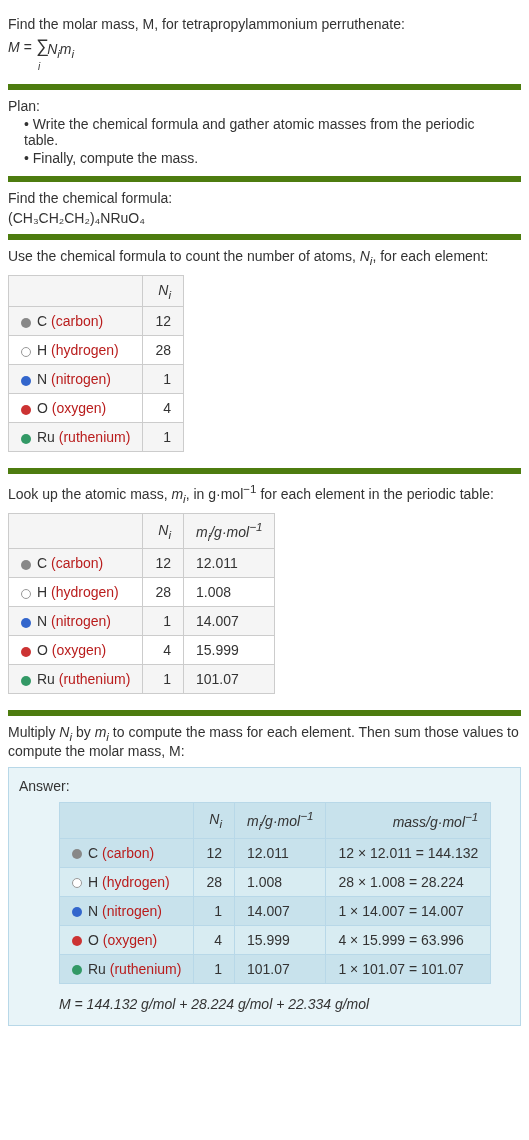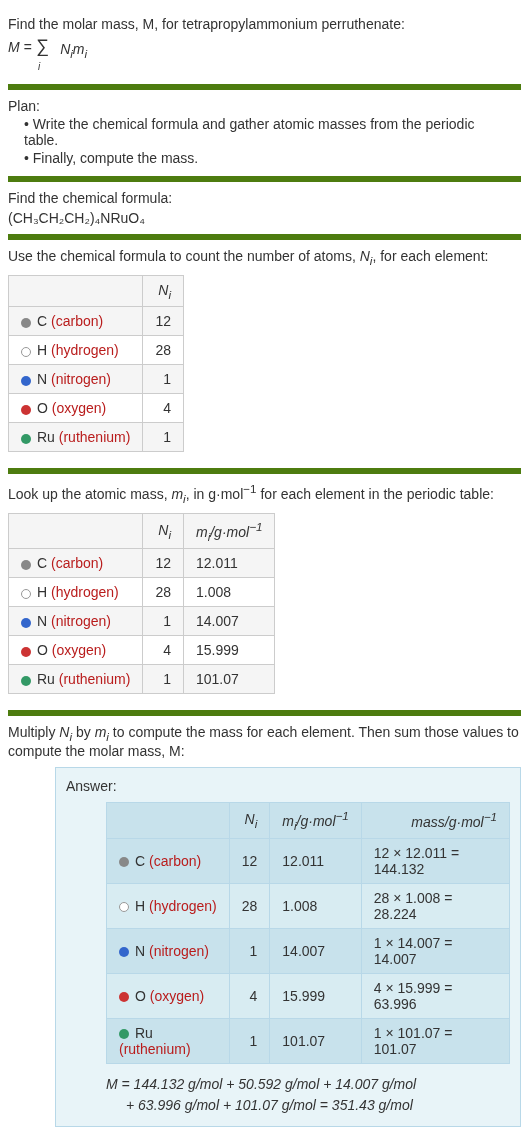--- a/index.html
+++ b/index.html
@@ -71,21 +71,20 @@
       color: #b91c1c;
     }
     .element-name {
       color: #333;
     }
     .answer-box {
       background: #e8f4f8;
       border: 1px solid #b8d8e8;
       padding: 10px;
       margin-top: 8px;
-      margin-left: 47px;
     }
     .answer-label {
       margin-bottom: 8px;
     }
     .answer-content {
       padding-left: 40px;
     }
     .answer-box table td, .answer-box table th {
       background: #d8ecf2;
       border: 1px solid #b8d8e8;
@@ -112,21 +111,21 @@
     }
   </style>
 </head>
 <body>
 
 <div class="section">
   <div class="prompt">Find the molar mass, M, for tetrapropylammonium perruthenate:</div>
   <div class="formula-line">
     <span>M = </span><span class="sigma">∑</span><br>
     <span style="font-size:10px;margin-left:30px;">i</span>
-    <span style="position:relative;top:-16px;left:16px;"><i>N<sub>i</sub>m<sub>i</sub></i></span>
+    <span style="position:relative;top:-16px;left:3px;"><i>N<sub>i</sub>m<sub>i</sub></i></span>
   </div>
 </div>
 
 <div class="section">
   <div>Plan:</div>
   <div class="list-item">• Write the chemical formula and gather atomic masses from the periodic table.</div>
   <div class="list-item">• Finally, compute the mass.</div>
 </div>
 
 <div class="section">
@@ -250,18 +249,17 @@
         </tr>
         <tr class="data-row">
           <td><span class="element-dot dot-ru"></span><span class="element-name">Ru</span> <span class="element-label">(ruthenium)</span></td>
           <td class="num-col">1</td>
           <td>101.07</td>
           <td>1 × 101.07 = 101.07</td>
         </tr>
       </tbody>
         </table>
       <div class="final-eq">
-        <div>M = 144.132 g/mol + 50.592 g/mol + 14.007 g/mol</div>
-        <div style="padding-left:20px;">+ 63.996 g/mol + 101.07 g/mol = 351.43 g/mol</div>
+        <div>M = 144.132 g/mol + 28.224 g/mol + 22.334 g/mol</div>
       </div>
     </div>
   </div>
 </div>
 
 </body></html>

